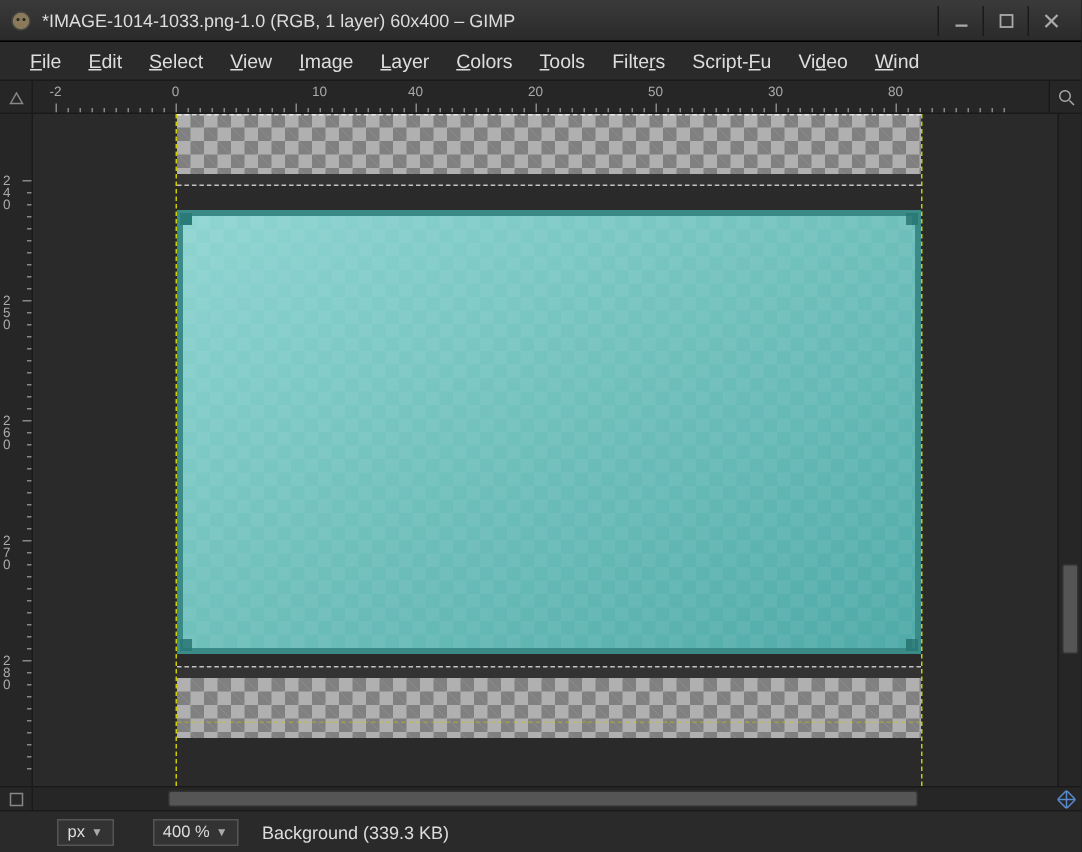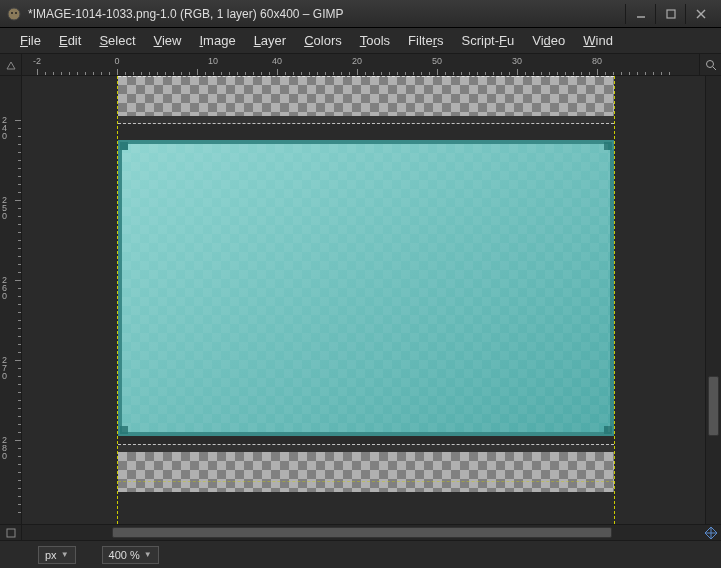--- a/index.html
+++ b/index.html
@@ -483,13 +483,14 @@
   <div class="sep"></div>
   <div class="unitsel">
     <span>px</span>
     <span class="dd">▼</span>
   </div>
   <div class="sep" style="width:10px"></div>
   <div class="zoomsel">
     <span>400 %</span>
     <span class="dd">▼</span>
   </div>
+  <div class="layerinfo">Background (339.3 KB)</div>
 </div>
 
 </body></html>

